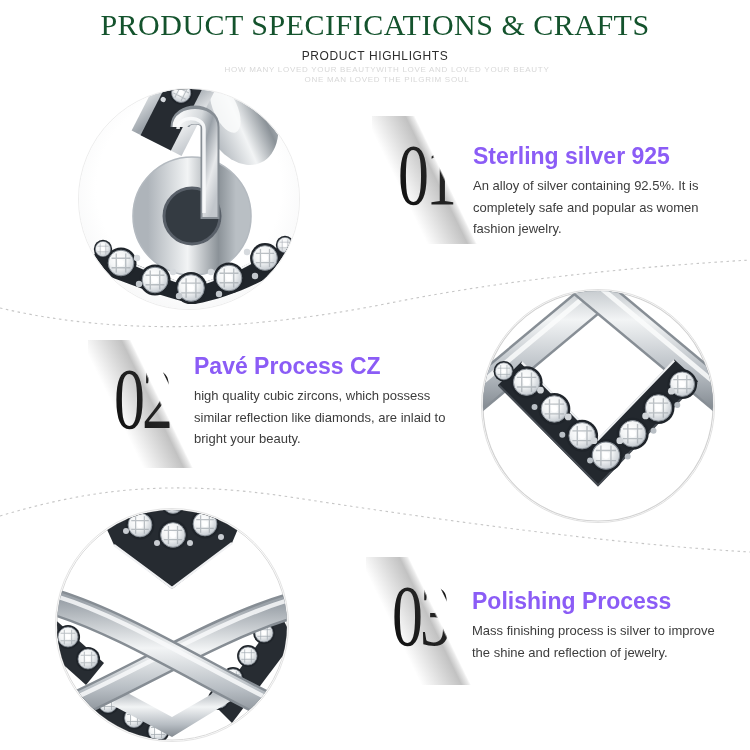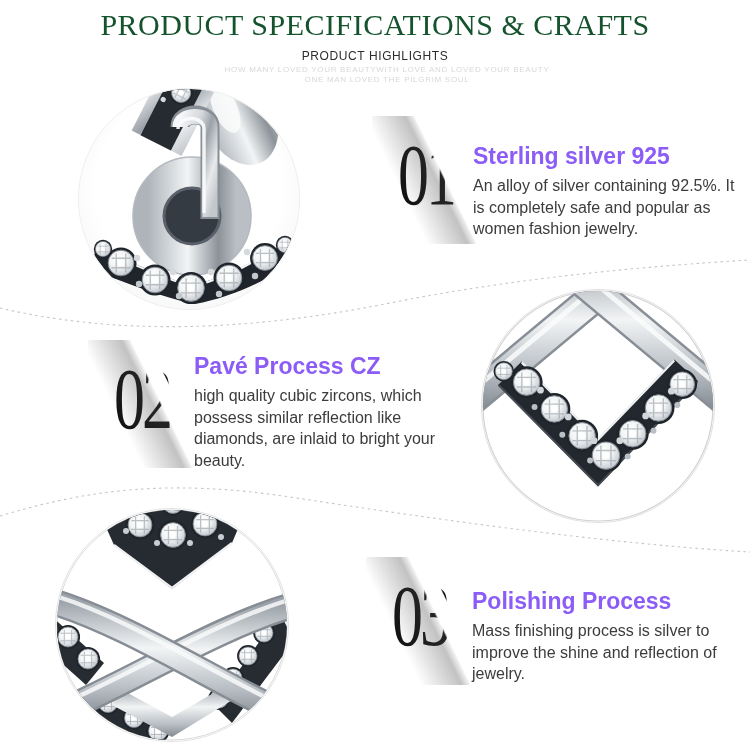--- a/index.html
+++ b/index.html
@@ -52,21 +52,21 @@
   .n2{left:114px;top:356px;}
   .n3{left:392px;top:573px;}
   .section-text{position:absolute;}
   .t1{left:473px;top:143px;width:270px;}
   .t2{left:194px;top:353px;width:252px;}
   .t3{left:472px;top:588px;width:258px;}
   .sec-heading{
     font-size:23px;font-weight:bold;line-height:26px;color:#8b5cf6;margin:0 0 6px 0;
   }
   .sec-body{
-    font-size:16px;line-height:21.5px;color:#3c3c3c;margin:0;
+    font-size:13px;line-height:21.5px;color:#3c3c3c;margin:0;
   }
 </style>
 </head>
 <body>
 
 <div class="page">
 
   <div class="title">PRODUCT SPECIFICATIONS &amp; CRAFTS</div>
   <div class="subtitle">PRODUCT HIGHLIGHTS</div>
   <div class="tagline">

